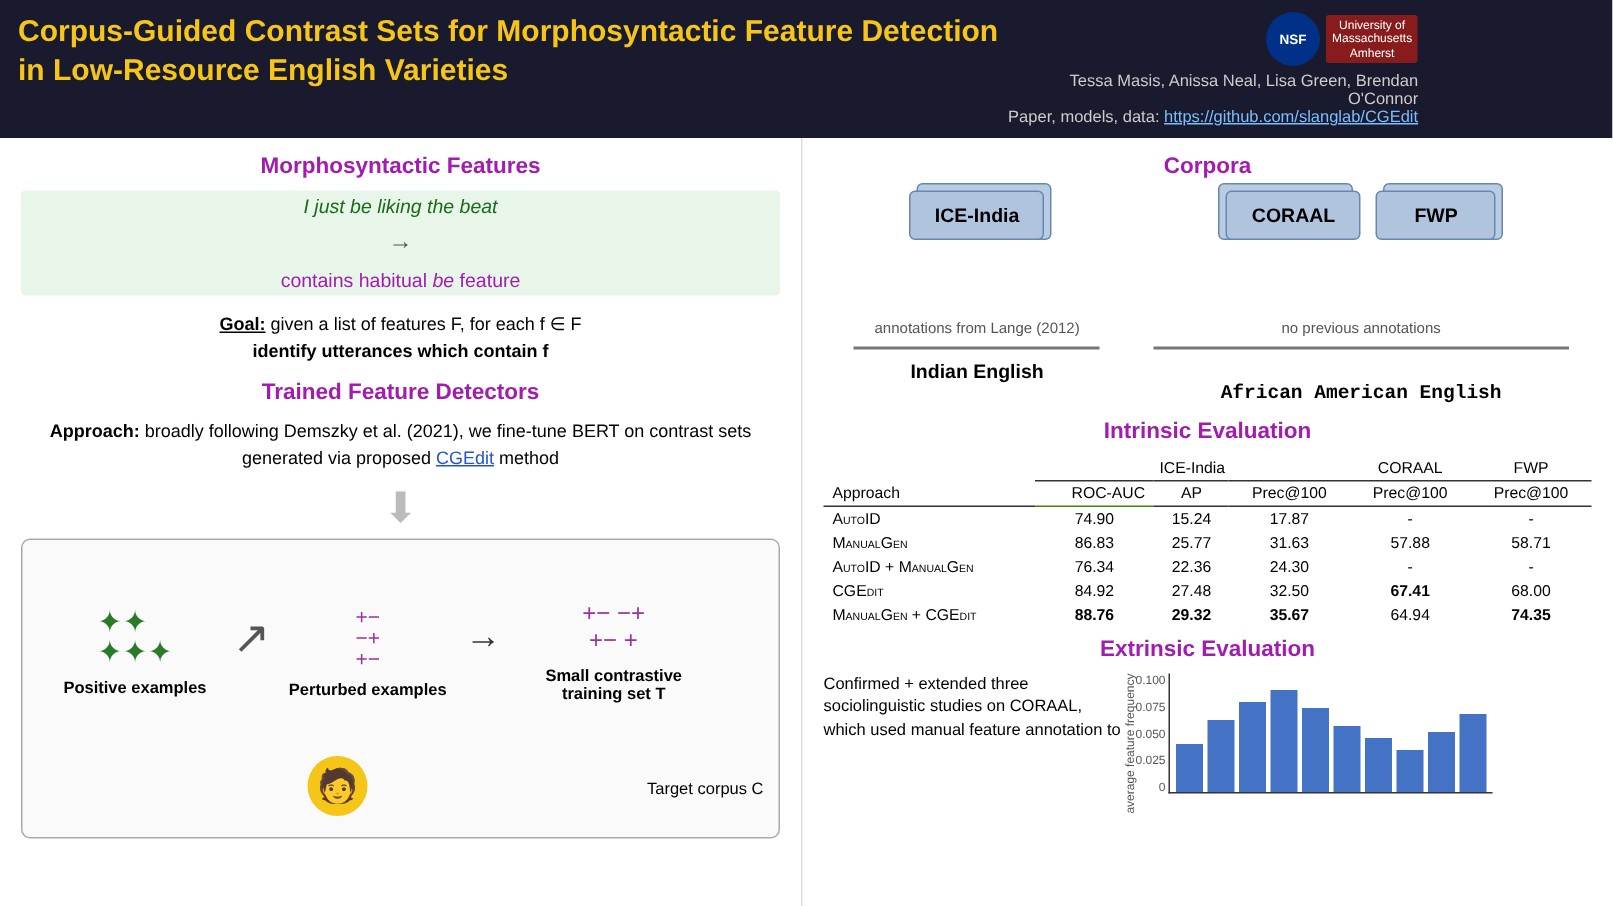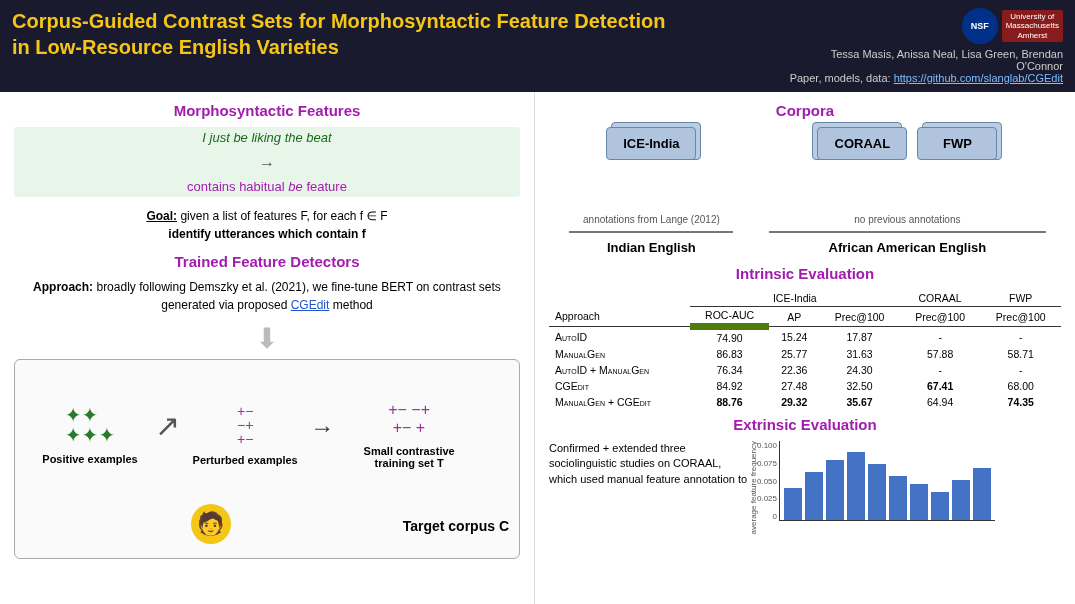--- a/index.html
+++ b/index.html
@@ -12,21 +12,21 @@
       overflow: hidden;
     }
 
     
     .header {
       background: #1a1a2e;
       color: #fff;
       padding: 8px 12px;
       display: flex;
       align-items: flex-start;
-      justify-content: space-between;
+      justify-content: flex-start;
     }
     .header-title {
       font-size: 20px;
       font-weight: bold;
       color: #f5c518;
       max-width: 680px;
       line-height: 1.3;
     }
     .header-authors {
       font-size: 11px;
@@ -433,21 +433,21 @@
           <div class="pm-grid2" style="color:#993399; font-size:16px;">+−&nbsp;−+<br>&nbsp;+−&nbsp;+</div>
           <div style="font-size:11px; font-weight:bold; margin-top:4px; text-align:center;">
             <span>Small contrastive</span><br>
             <span>training set T</span>
           </div>
         </div>
       </div>
 
       <div style="display:flex; align-items:center; gap:6px; margin-top:4px;">
         <div class="avatar-circle">🧑</div>
-        <div style="font-size:14px; font-weight:bold;">Target corpus C</div>
+        <div style="font-size:11px; font-weight:normal;">Target corpus C</div>
       </div>
     </div>
 
   </div>
 
   <div class="right-panel">
 
     <div class="corpora-section">
       <div class="section-heading">Corpora</div>
 
@@ -469,41 +469,41 @@
             <div style="position:relative;">
               <div style="position:absolute; top:-5px; right:5px; width:90px; height:38px; background:#b8cce4; border:1.5px solid #6688aa; border-radius:4px;"></div>
               <div class="corpus-box" style="position:relative; z-index:1; width:90px; text-align:center;">CORAAL</div>
             </div>
             <div style="position:relative;">
               <div style="position:absolute; top:-5px; right:-5px; width:80px; height:38px; background:#b8cce4; border:1.5px solid #6688aa; border-radius:4px;"></div>
               <div class="corpus-box" style="position:relative; z-index:1; width:80px; text-align:center;">FWP</div>
             </div>
           </div>
           <div class="corpora-annotation">no previous annotations</div>
-          <div style="border-top:2px solid #777; width:90%; text-align:center; padding-top:3px;">
+          <div style="border-top:2px solid #777; width:90%; text-align:center; padding-top:17px;font-family:Liberation Mono, monospace;">
             <div class="language-label">African American English</div>
           </div>
         </div>
       </div>
     </div>
 
     <div class="eval-section">
       <div class="section-heading">Intrinsic Evaluation</div>
 
       <table class="eval-table">
         <thead>
           <tr>
             <th></th>
             <th colspan="3" style="border-bottom:1px solid #333;">ICE-India</th>
             <th style="border-bottom:1px solid #333;">CORAAL</th>
             <th style="border-bottom:1px solid #333;">FWP</th>
           </tr>
           <tr>
             <th style="text-align:left; border-bottom:1px solid #333;">Approach</th>
-            <th style="border-bottom:7px solid #4d7c0f;">ROC-AUC</th>
+            <th style="border-bottom:1px solid #4d7c0f;text-align:right;">ROC-AUC</th>
             <th style="border-bottom:1px solid #333;">AP</th>
             <th style="border-bottom:1px solid #333;">Prec@100</th>
             <th style="border-bottom:1px solid #333;">Prec@100</th>
             <th style="border-bottom:1px solid #333;">Prec@100</th>
           </tr>
         </thead>
         <tbody>
           <tr>
             <td>AutoID</td>
             <td>74.90</td>

